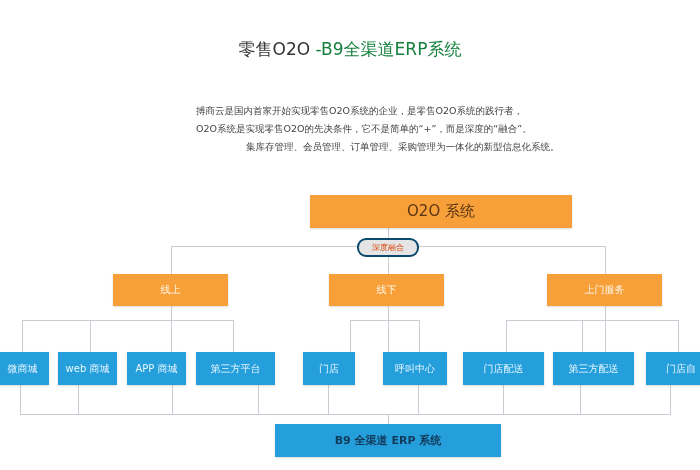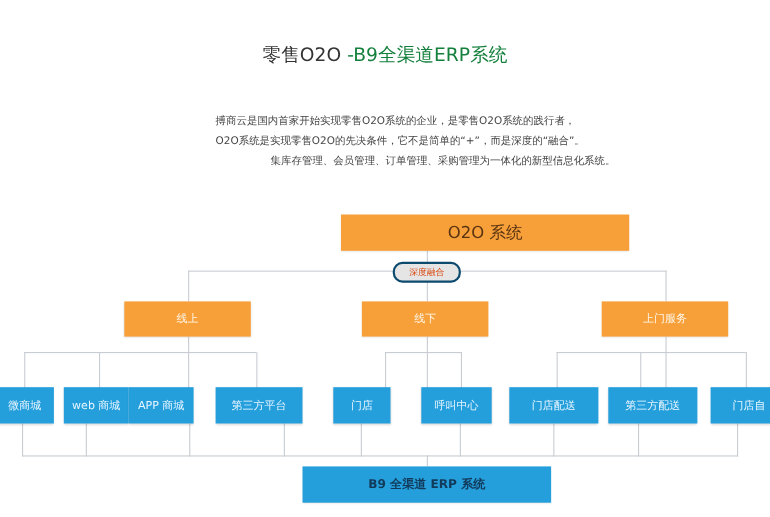--- a/index.html
+++ b/index.html
@@ -75,21 +75,21 @@
 <div class="box orange root" style="left:275px;top:195px;width:262px;height:33px;font-size:15px;margin-left:35px;">O2O 系统</div>
 
 <div class="pill" style="left:357px;top:238px;width:58px;height:15px;">深度融合</div>
 
 <div class="box orange" style="left:113px;top:274px;width:115px;height:32px;">线上</div>
 <div class="box orange" style="left:329px;top:274px;width:115px;height:32px;">线下</div>
 <div class="box orange" style="left:547px;top:274px;width:115px;height:32px;">上门服务</div>
 
 <div class="box blue" style="left:-4px;top:352px;width:53px;height:33px;">微商城</div>
 <div class="box blue" style="left:58px;top:352px;width:59px;height:33px;">web 商城</div>
-<div class="box blue" style="left:117px;top:352px;width:59px;height:33px;">APP 商城</div>
+<div class="box blue" style="left:127px;top:352px;width:59px;height:33px;">APP 商城</div>
 <div class="box blue" style="left:196px;top:352px;width:79px;height:33px;">第三方平台</div>
 <div class="box blue" style="left:303px;top:352px;width:52px;height:33px;">门店</div>
 <div class="box blue" style="left:383px;top:352px;width:64px;height:33px;">呼叫中心</div>
 <div class="box blue" style="left:463px;top:352px;width:81px;height:33px;">门店配送</div>
 <div class="box blue" style="left:553px;top:352px;width:81px;height:33px;">第三方配送</div>
 <div class="box blue" style="left:646px;top:352px;width:70px;height:33px;">门店自</div>
 
 <div class="box blue bottom" style="left:275px;top:424px;width:226px;height:33px;font-size:11px;">B9 全渠道 ERP 系统</div>
 
 </body></html>

